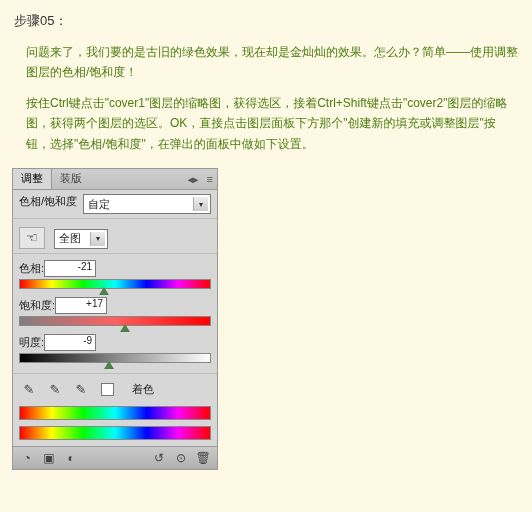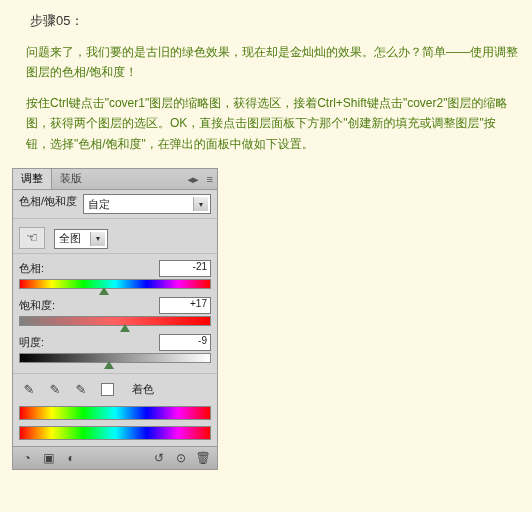--- a/index.html
+++ b/index.html
@@ -13,21 +13,21 @@
     font-size: 12px;
     color: #333;
   }
   .article {
     padding: 8px 14px 4px 14px;
     line-height: 1.7;
   }
   .step-title {
     font-size: 13px;
     color: #333;
-    margin: 2px 0 10px 16px;
+    margin: 2px 0 10px 0;
   }
   .para {
     margin: 4px 0 10px 12px;
     color: #4d7c0f;
   }
   .panel {
     width: 204px;
     margin-left: 12px;
     border: 1px solid #999;
     background: #d7d7d7;
@@ -90,21 +90,21 @@
     background:#e6e6e6;
     text-align:center;
     line-height:20px;
     margin-right:6px;
     font-size:13px;
   }
   .sliders {
     padding: 6px 6px 2px 6px;
   }
   .slider-row { margin-bottom: 8px;}
-  .slider-head { display:flex; justify-content:space-between; align-items:center; margin-bottom:2px;}
+  .slider-head { display:flex; justify-content:flex-start; align-items:center; margin-bottom:2px;}
   .numbox {
     width:44px; height:15px;
     background:#fff; border:1px solid #7a7a7a;
     text-align:right; padding:0 3px; font-size:10px;
   }
   .track {
     position:relative;
     height:8px;
     margin: 2px 0 6px 0;
     border:1px solid #888;

